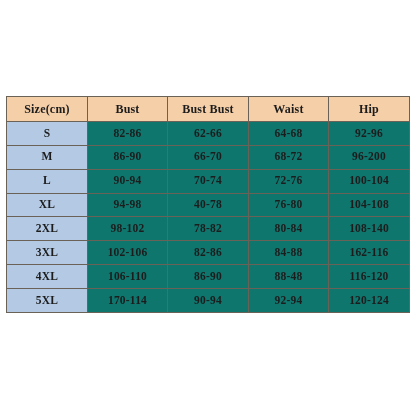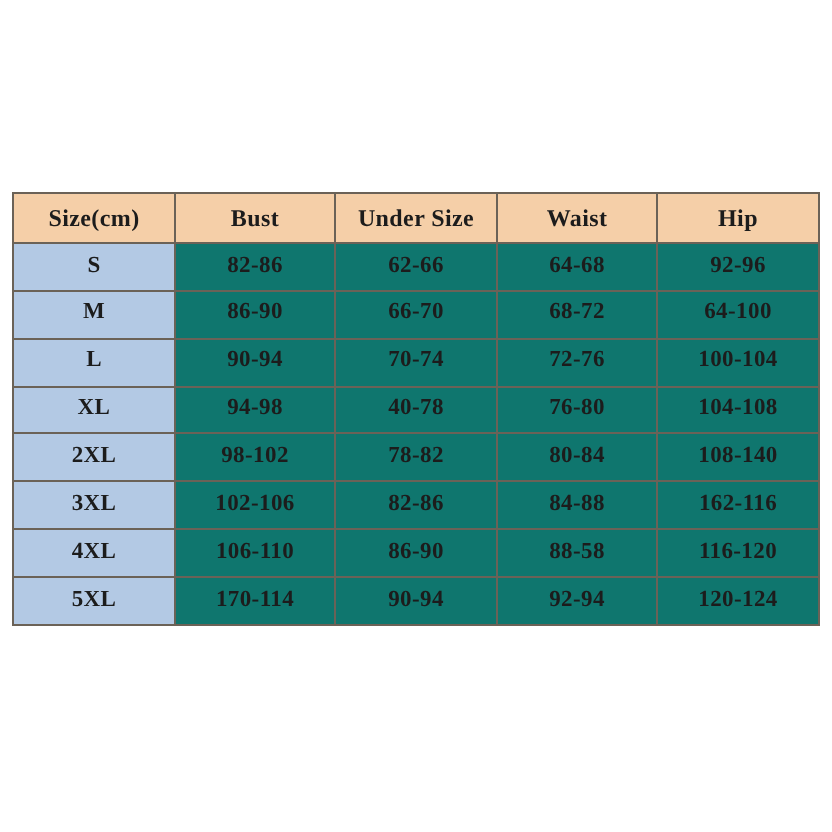--- a/index.html
+++ b/index.html
@@ -70,39 +70,39 @@
       <col class="c0">
         <col class="c1">
         <col class="c2">
         <col class="c3">
         <col class="c4">
     </colgroup>
     <tbody>
       <tr class="header-row">
         <td>Size(cm)</td>
         <td>Bust</td>
-        <td>Under Size</td>
+        <td>Bust Bust</td>
         <td>Waist</td>
         <td>Hip</td>
       </tr>
 
       <tr>
         <td class="size-cell">S</td>
         <td class="measure-cell">82-86</td>
         <td class="measure-cell">62-66</td>
         <td class="measure-cell">64-68</td>
         <td class="measure-cell">92-96</td>
       </tr>
 
       <tr>
         <td class="size-cell">M</td>
         <td class="measure-cell">86-90</td>
         <td class="measure-cell">66-70</td>
         <td class="measure-cell">68-72</td>
-        <td class="measure-cell">64-100</td>
+        <td class="measure-cell">96-200</td>
       </tr>
 
       <tr>
         <td class="size-cell">L</td>
         <td class="measure-cell">90-94</td>
         <td class="measure-cell">70-74</td>
         <td class="measure-cell">72-76</td>
         <td class="measure-cell">100-104</td>
       </tr>
 
@@ -127,21 +127,21 @@
         <td class="measure-cell">102-106</td>
         <td class="measure-cell">82-86</td>
         <td class="measure-cell">84-88</td>
         <td class="measure-cell">162-116</td>
       </tr>
 
       <tr>
         <td class="size-cell">4XL</td>
         <td class="measure-cell">106-110</td>
         <td class="measure-cell">86-90</td>
-        <td class="measure-cell">88-58</td>
+        <td class="measure-cell">88-48</td>
         <td class="measure-cell">116-120</td>
       </tr>
 
       <tr>
         <td class="size-cell">5XL</td>
         <td class="measure-cell">170-114</td>
         <td class="measure-cell">90-94</td>
         <td class="measure-cell">92-94</td>
         <td class="measure-cell">120-124</td>
       </tr>

